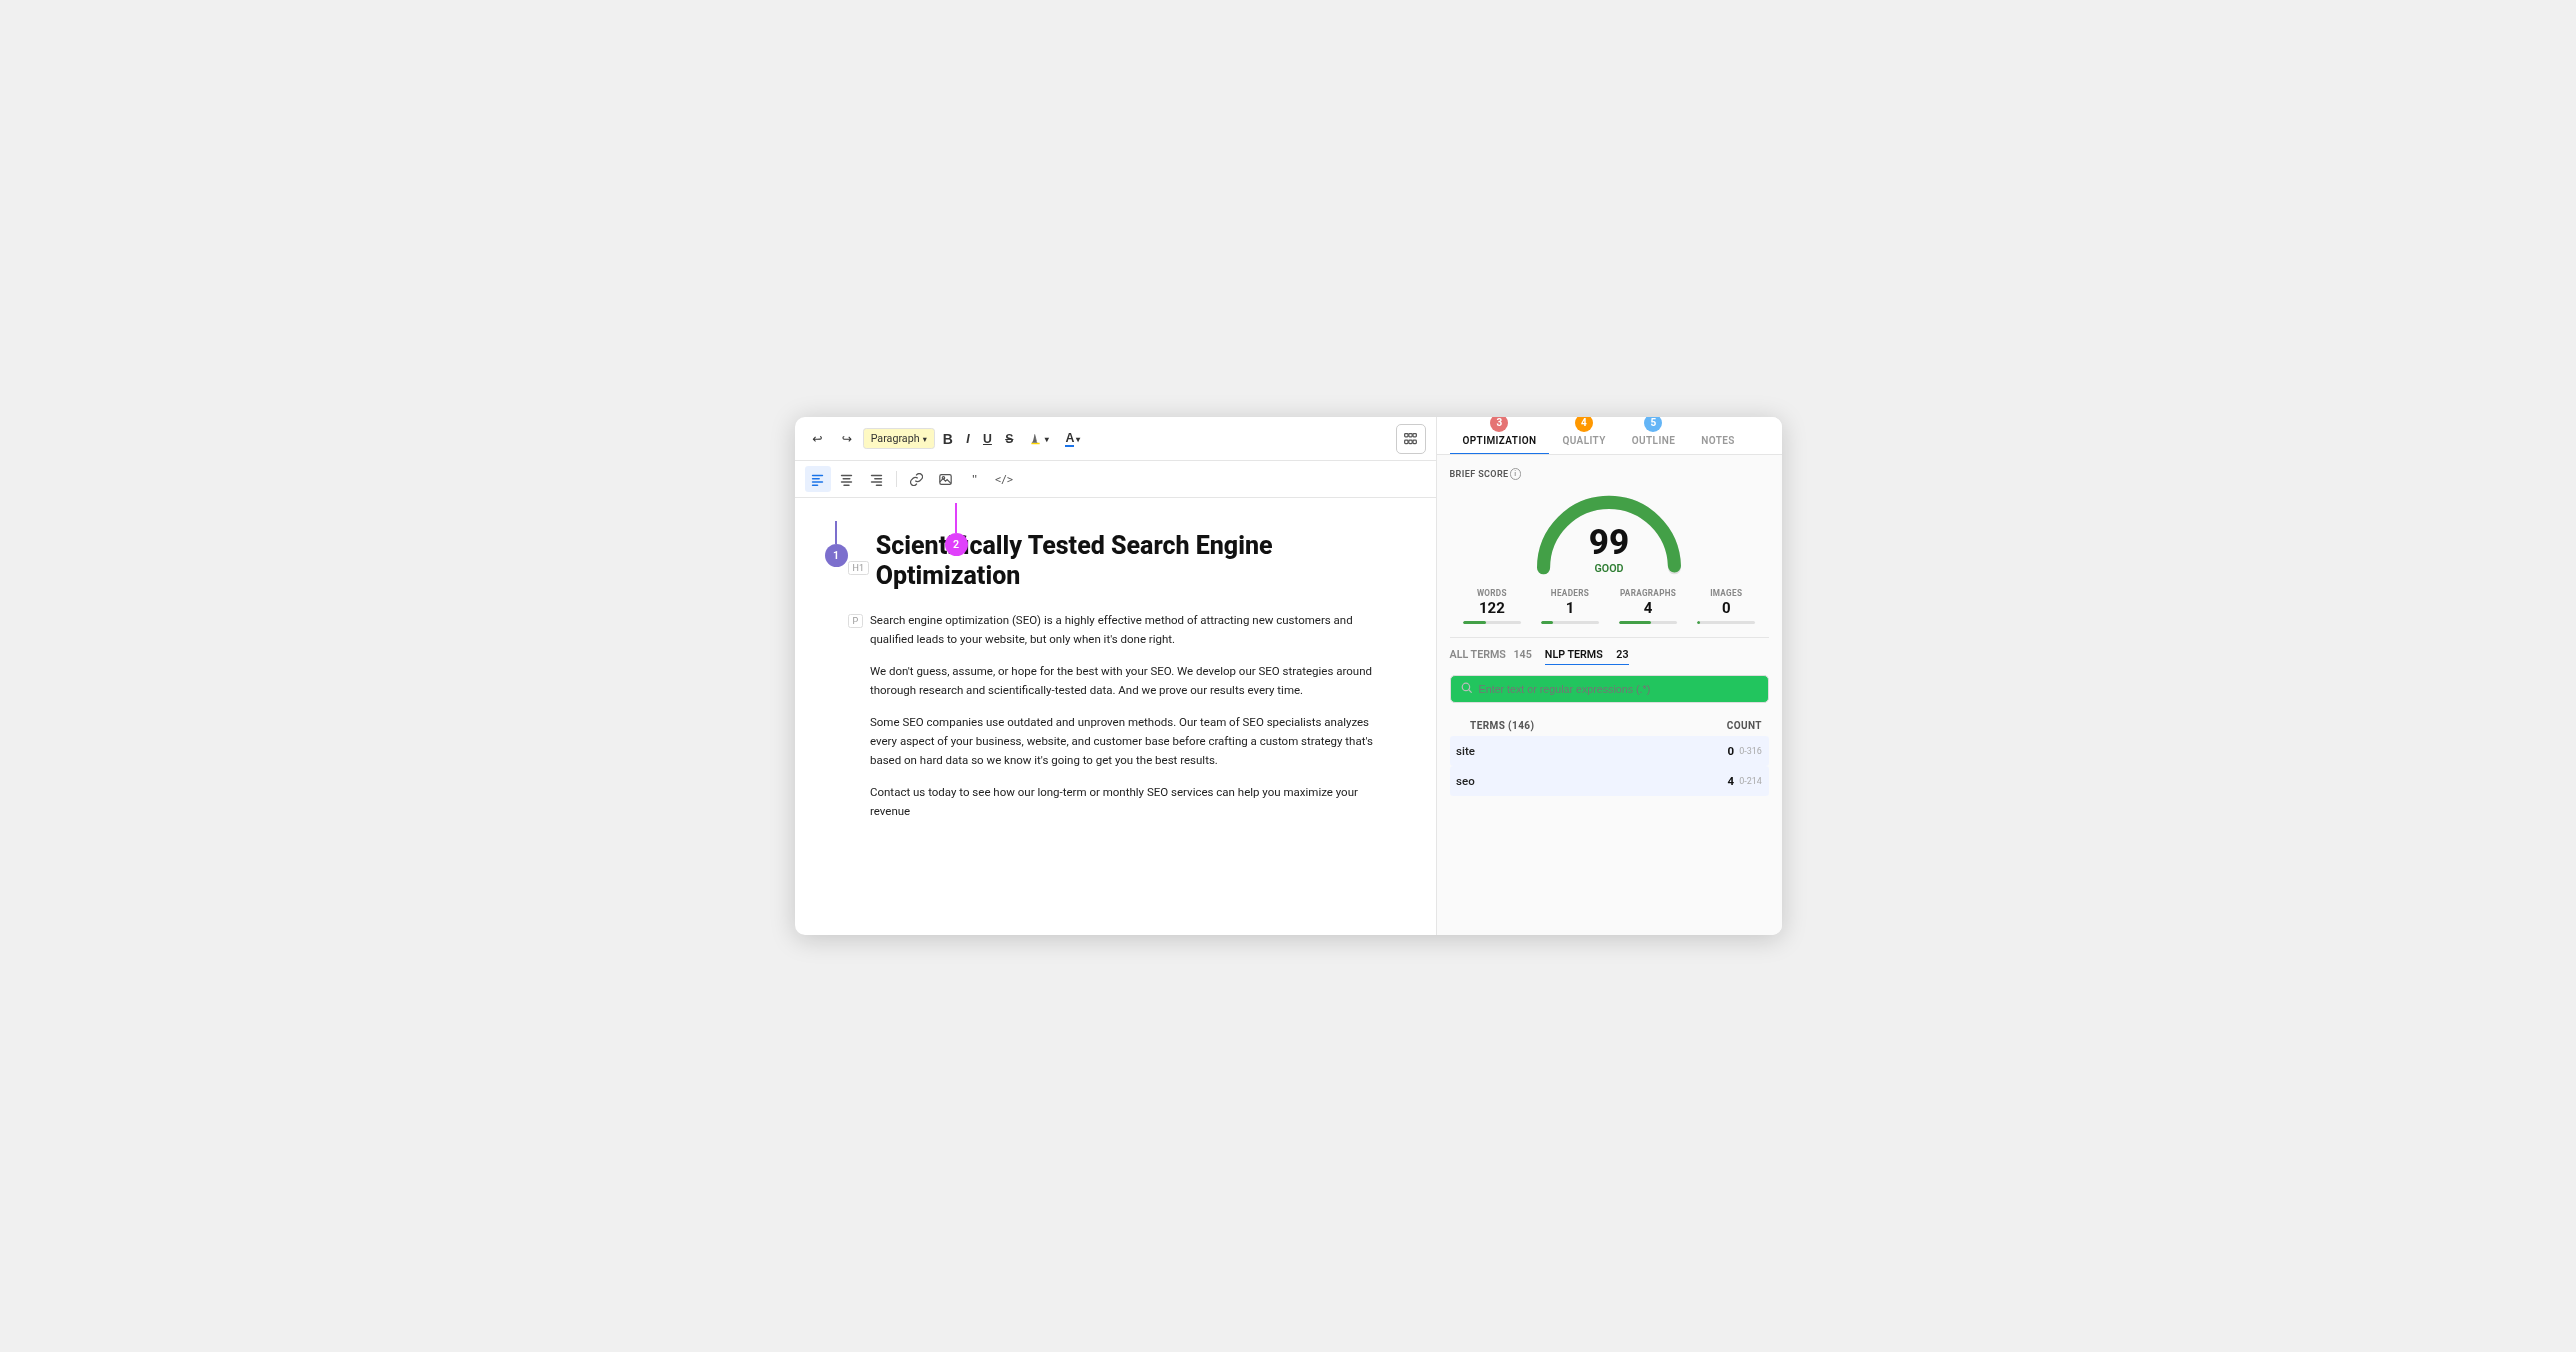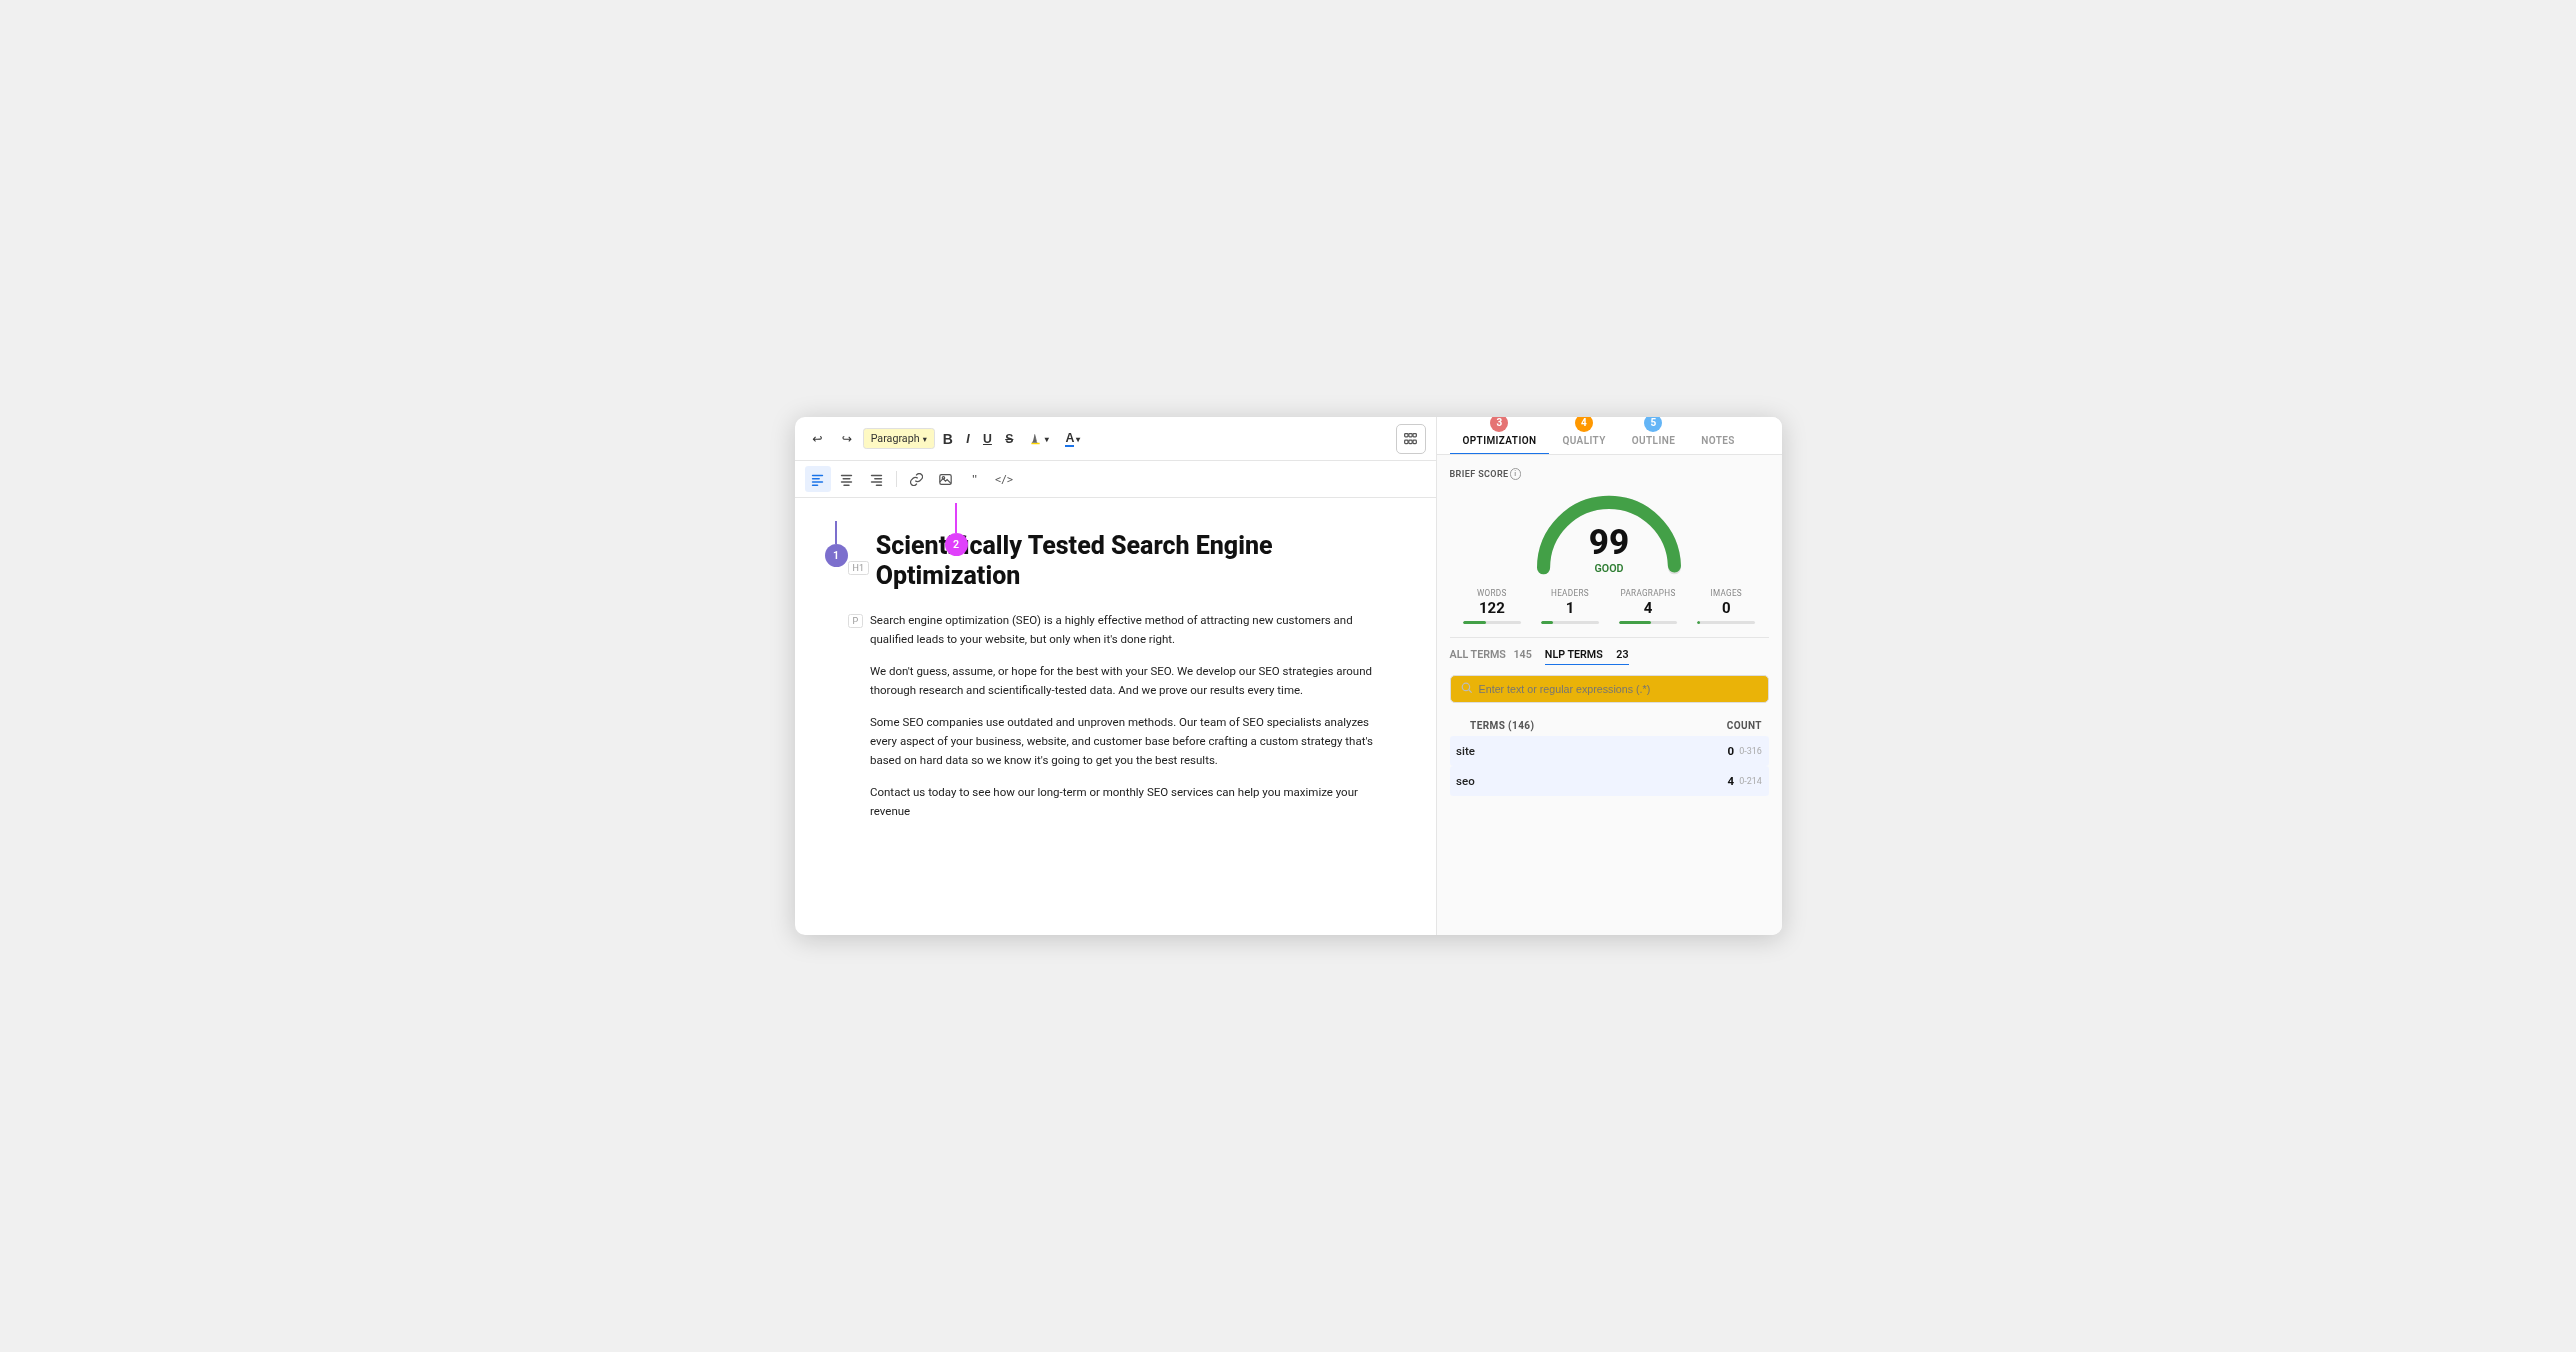--- a/index.html
+++ b/index.html
@@ -267,21 +267,21 @@
       padding: 0 3.3px;
     }
     .stat-item {
       display: flex;
       flex-direction: column;
       align-items: center;
       flex: 1;
     }
     .stat-label {
       font-size: 8.2px;
-      font-weight: 400;
+      font-weight: 700;
       color: #888;
       letter-spacing: 0.3px;
       text-transform: uppercase;
       margin-bottom: 1.6px;
     }
     .stat-value {
       font-size: 15px;
       font-weight: 700;
       color: #111;
       margin-bottom: 3.3px;
@@ -325,21 +325,21 @@
     }
 
     
     .search-bar {
       display: flex;
       align-items: center;
       gap: 6.6px;
       border: 0.8px solid #ddd;
       border-radius: 5px;
       padding: 5.8px 10px;
-      background: #eab308;
+      background: #22c55e;
       margin-bottom: 11.5px;
     }
     .search-bar input {
       border: none;
       outline: none;
       font-size: 10.7px;
       color: #555;
       background: transparent;
       flex: 1;
       width: 100%;

